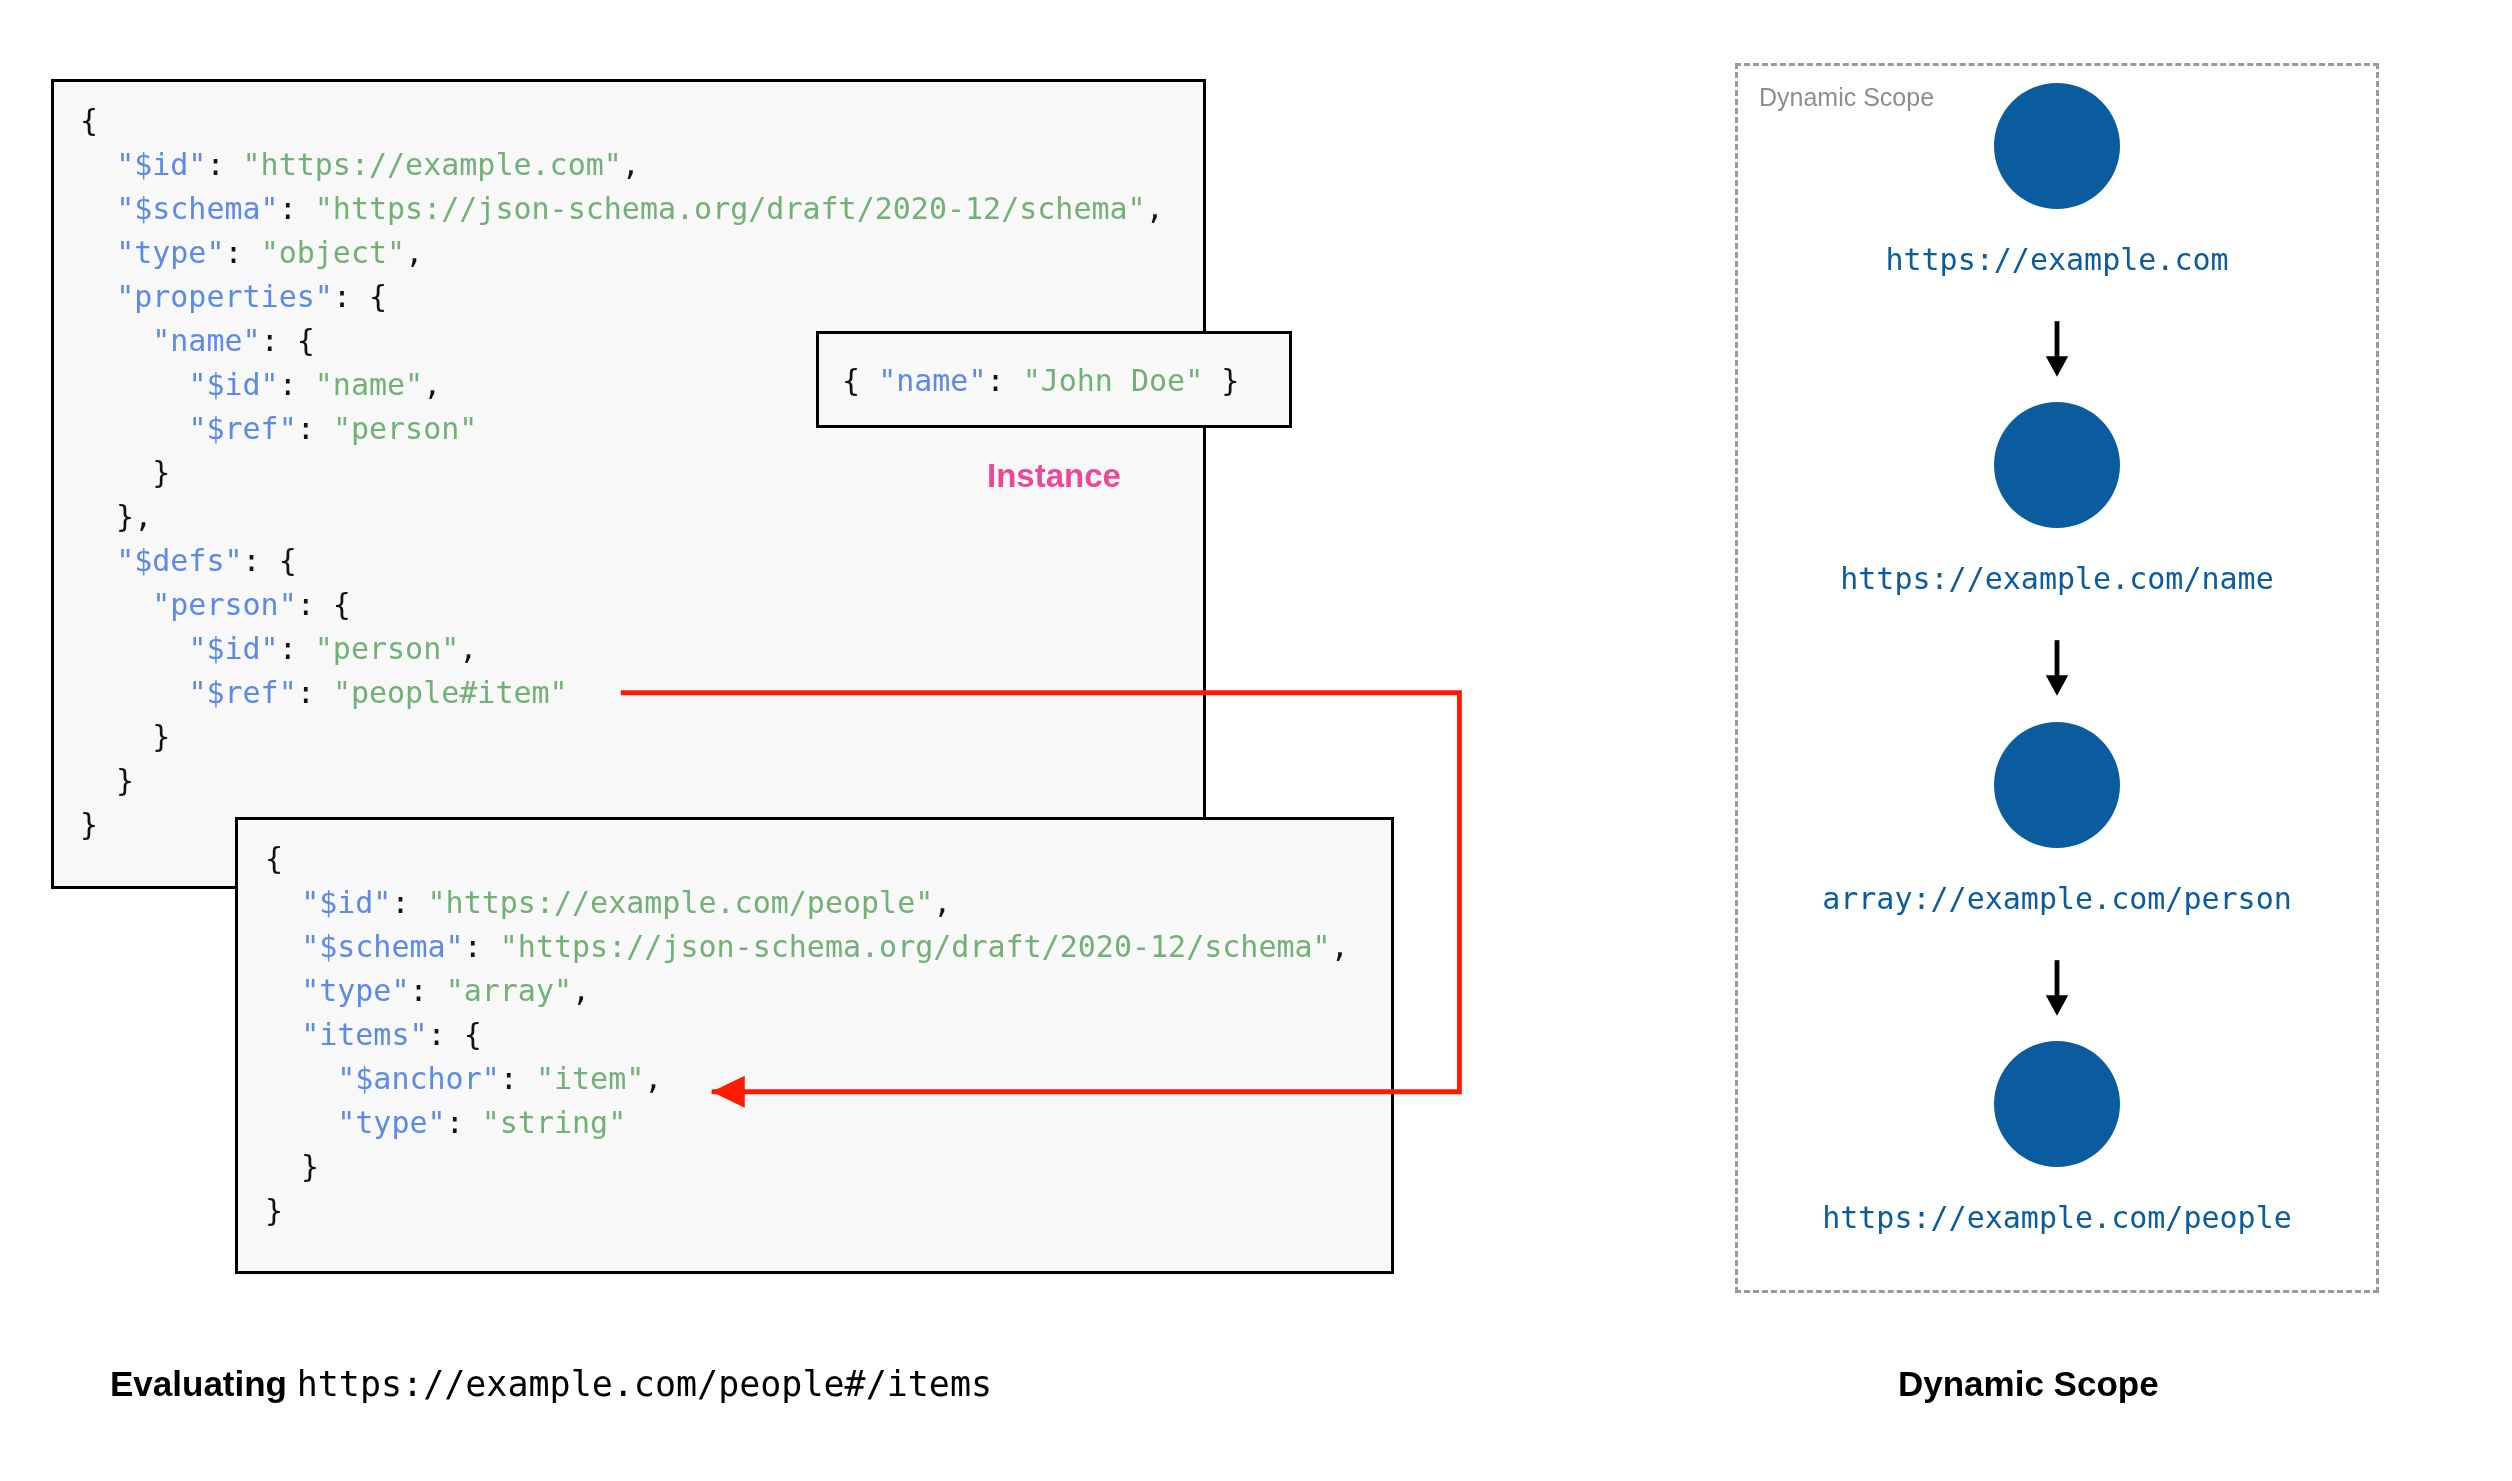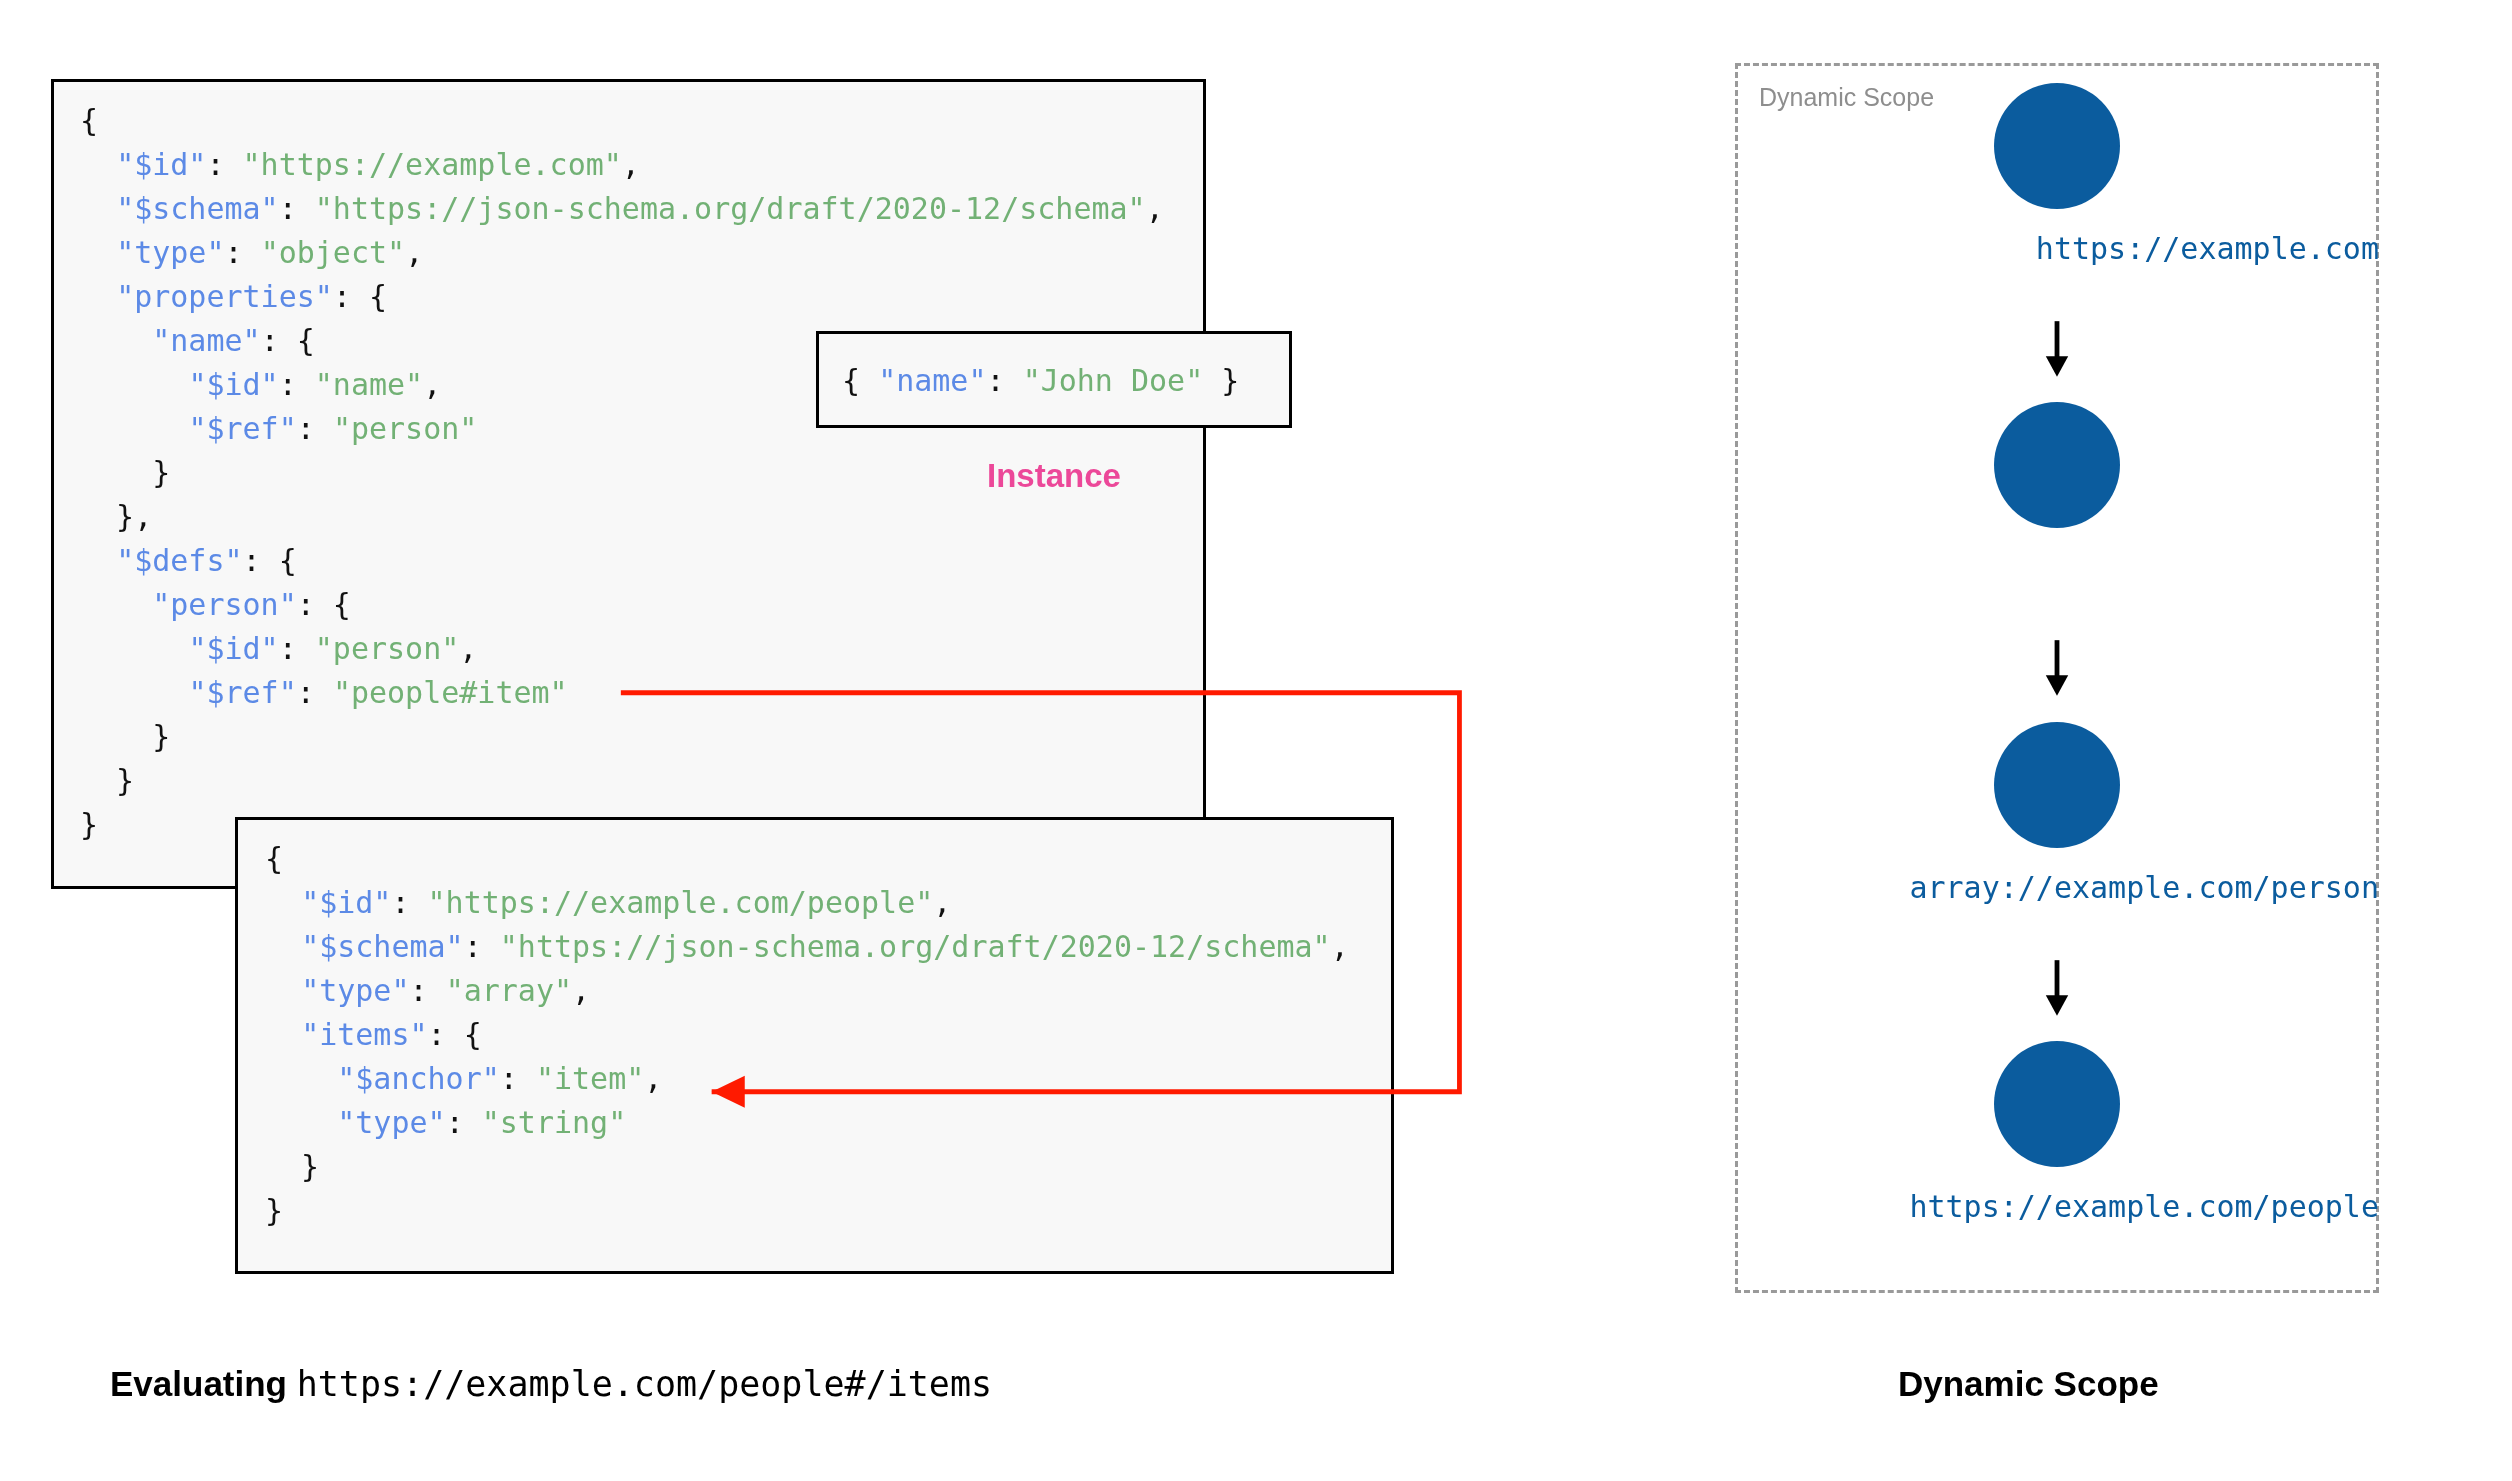--- a/index.html
+++ b/index.html
@@ -138,26 +138,25 @@
   }
   .scope-circle {
     width: 126px; height: 126px;
     border-radius: 50%;
     background: #0b5c9e;
     margin: 0 auto;
     display: block;
   }
   .scope-url {
     display: block;
-    margin-top: 22px;
+    margin-top: 33px;
     font-family: "DejaVu Sans Mono", monospace;
     font-size: 30px;
     color: #0b5c9e;
     white-space: nowrap;
-    text-align: right;
   }
   .scope-arrow {
     position: absolute;
     left: 1735px;
     width: 644px;
     height: 59px;
     text-align: center;
   }
   .scope-arrow svg { display: block; margin: 0 auto; }
 
@@ -196,20 +195,21 @@
 </div>
 <div class="scope-arrow" id="scope-arrow-0">
   <svg width="32" height="59" viewBox="0 0 60 110">
       <line x1="30" y1="0" x2="30" y2="72" stroke="#000000" stroke-width="9"></line>
       <polygon points="30,104 9,66 51,66" fill="#000000"></polygon>
     </svg>
 </div>
 
 <div class="scope-node" id="scope-node-1">
   <span class="scope-circle"></span>
+  <span class="scope-url">https://example.com/name</span>
 </div>
 <div class="scope-arrow" id="scope-arrow-1">
   <svg width="32" height="59" viewBox="0 0 60 110">
       <line x1="30" y1="0" x2="30" y2="72" stroke="#000000" stroke-width="9"></line>
       <polygon points="30,104 9,66 51,66" fill="#000000"></polygon>
     </svg>
 </div>
 
 <div class="scope-node" id="scope-node-2">
   <span class="scope-circle"></span>

